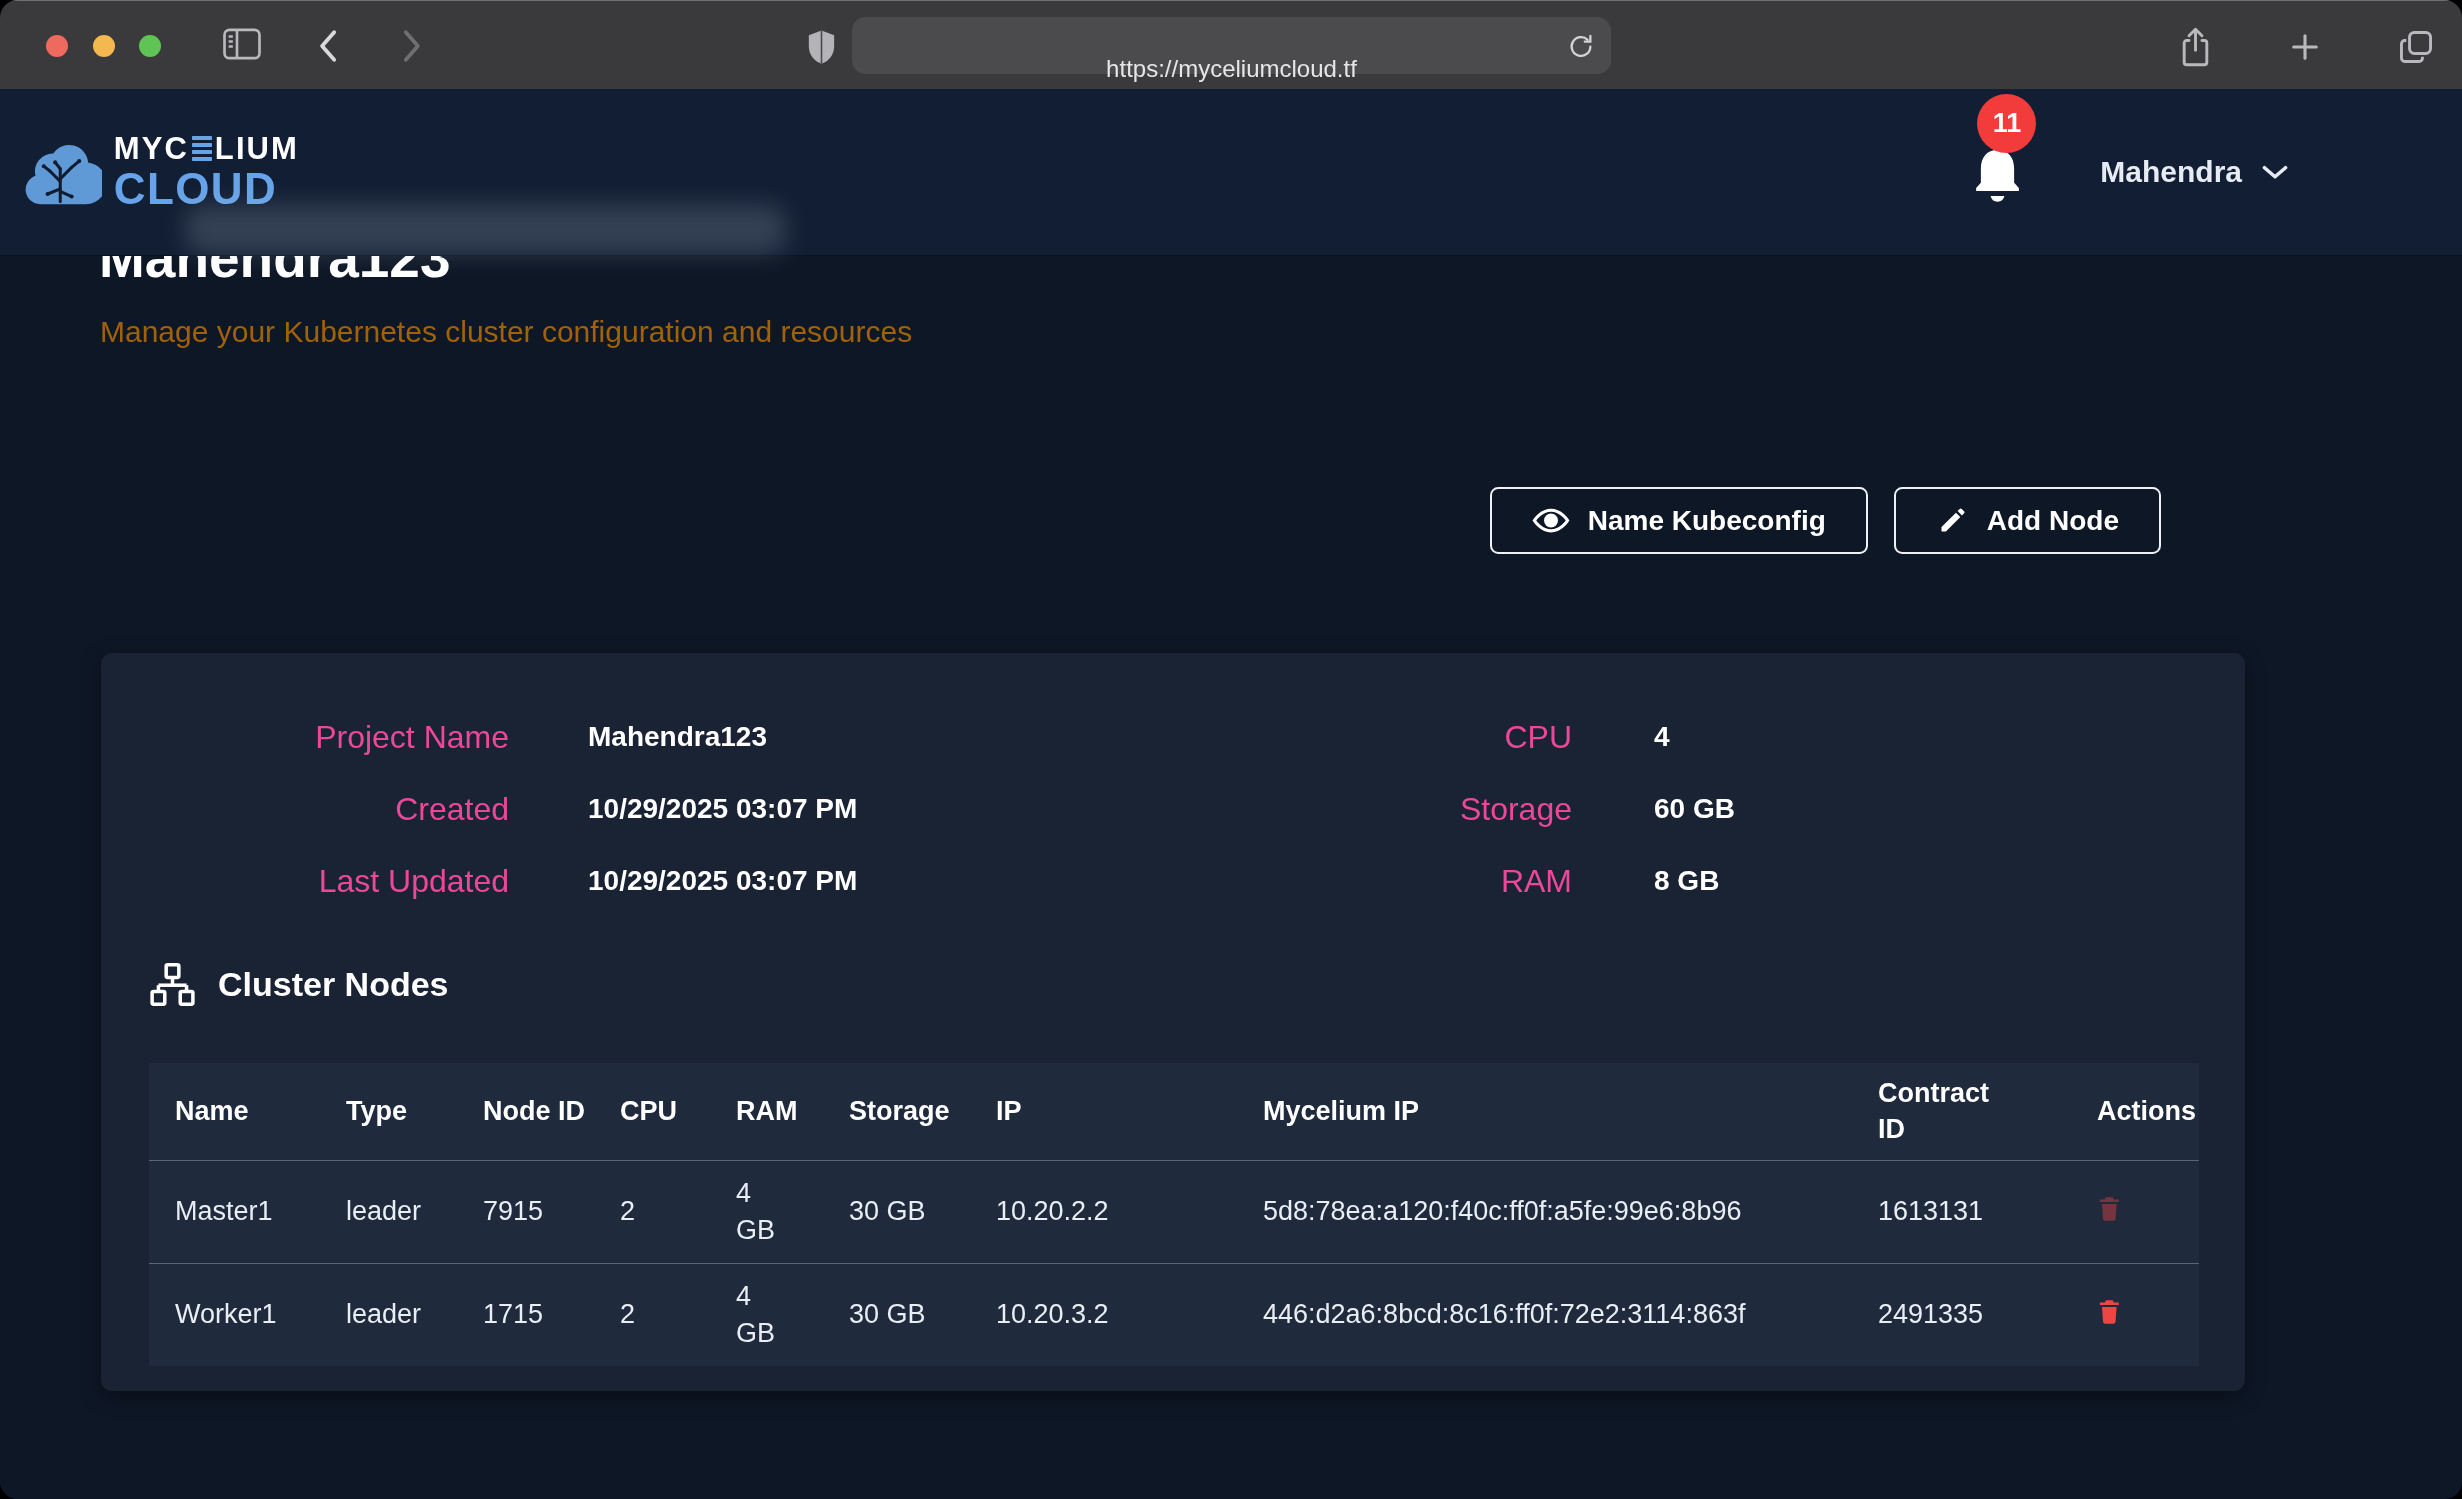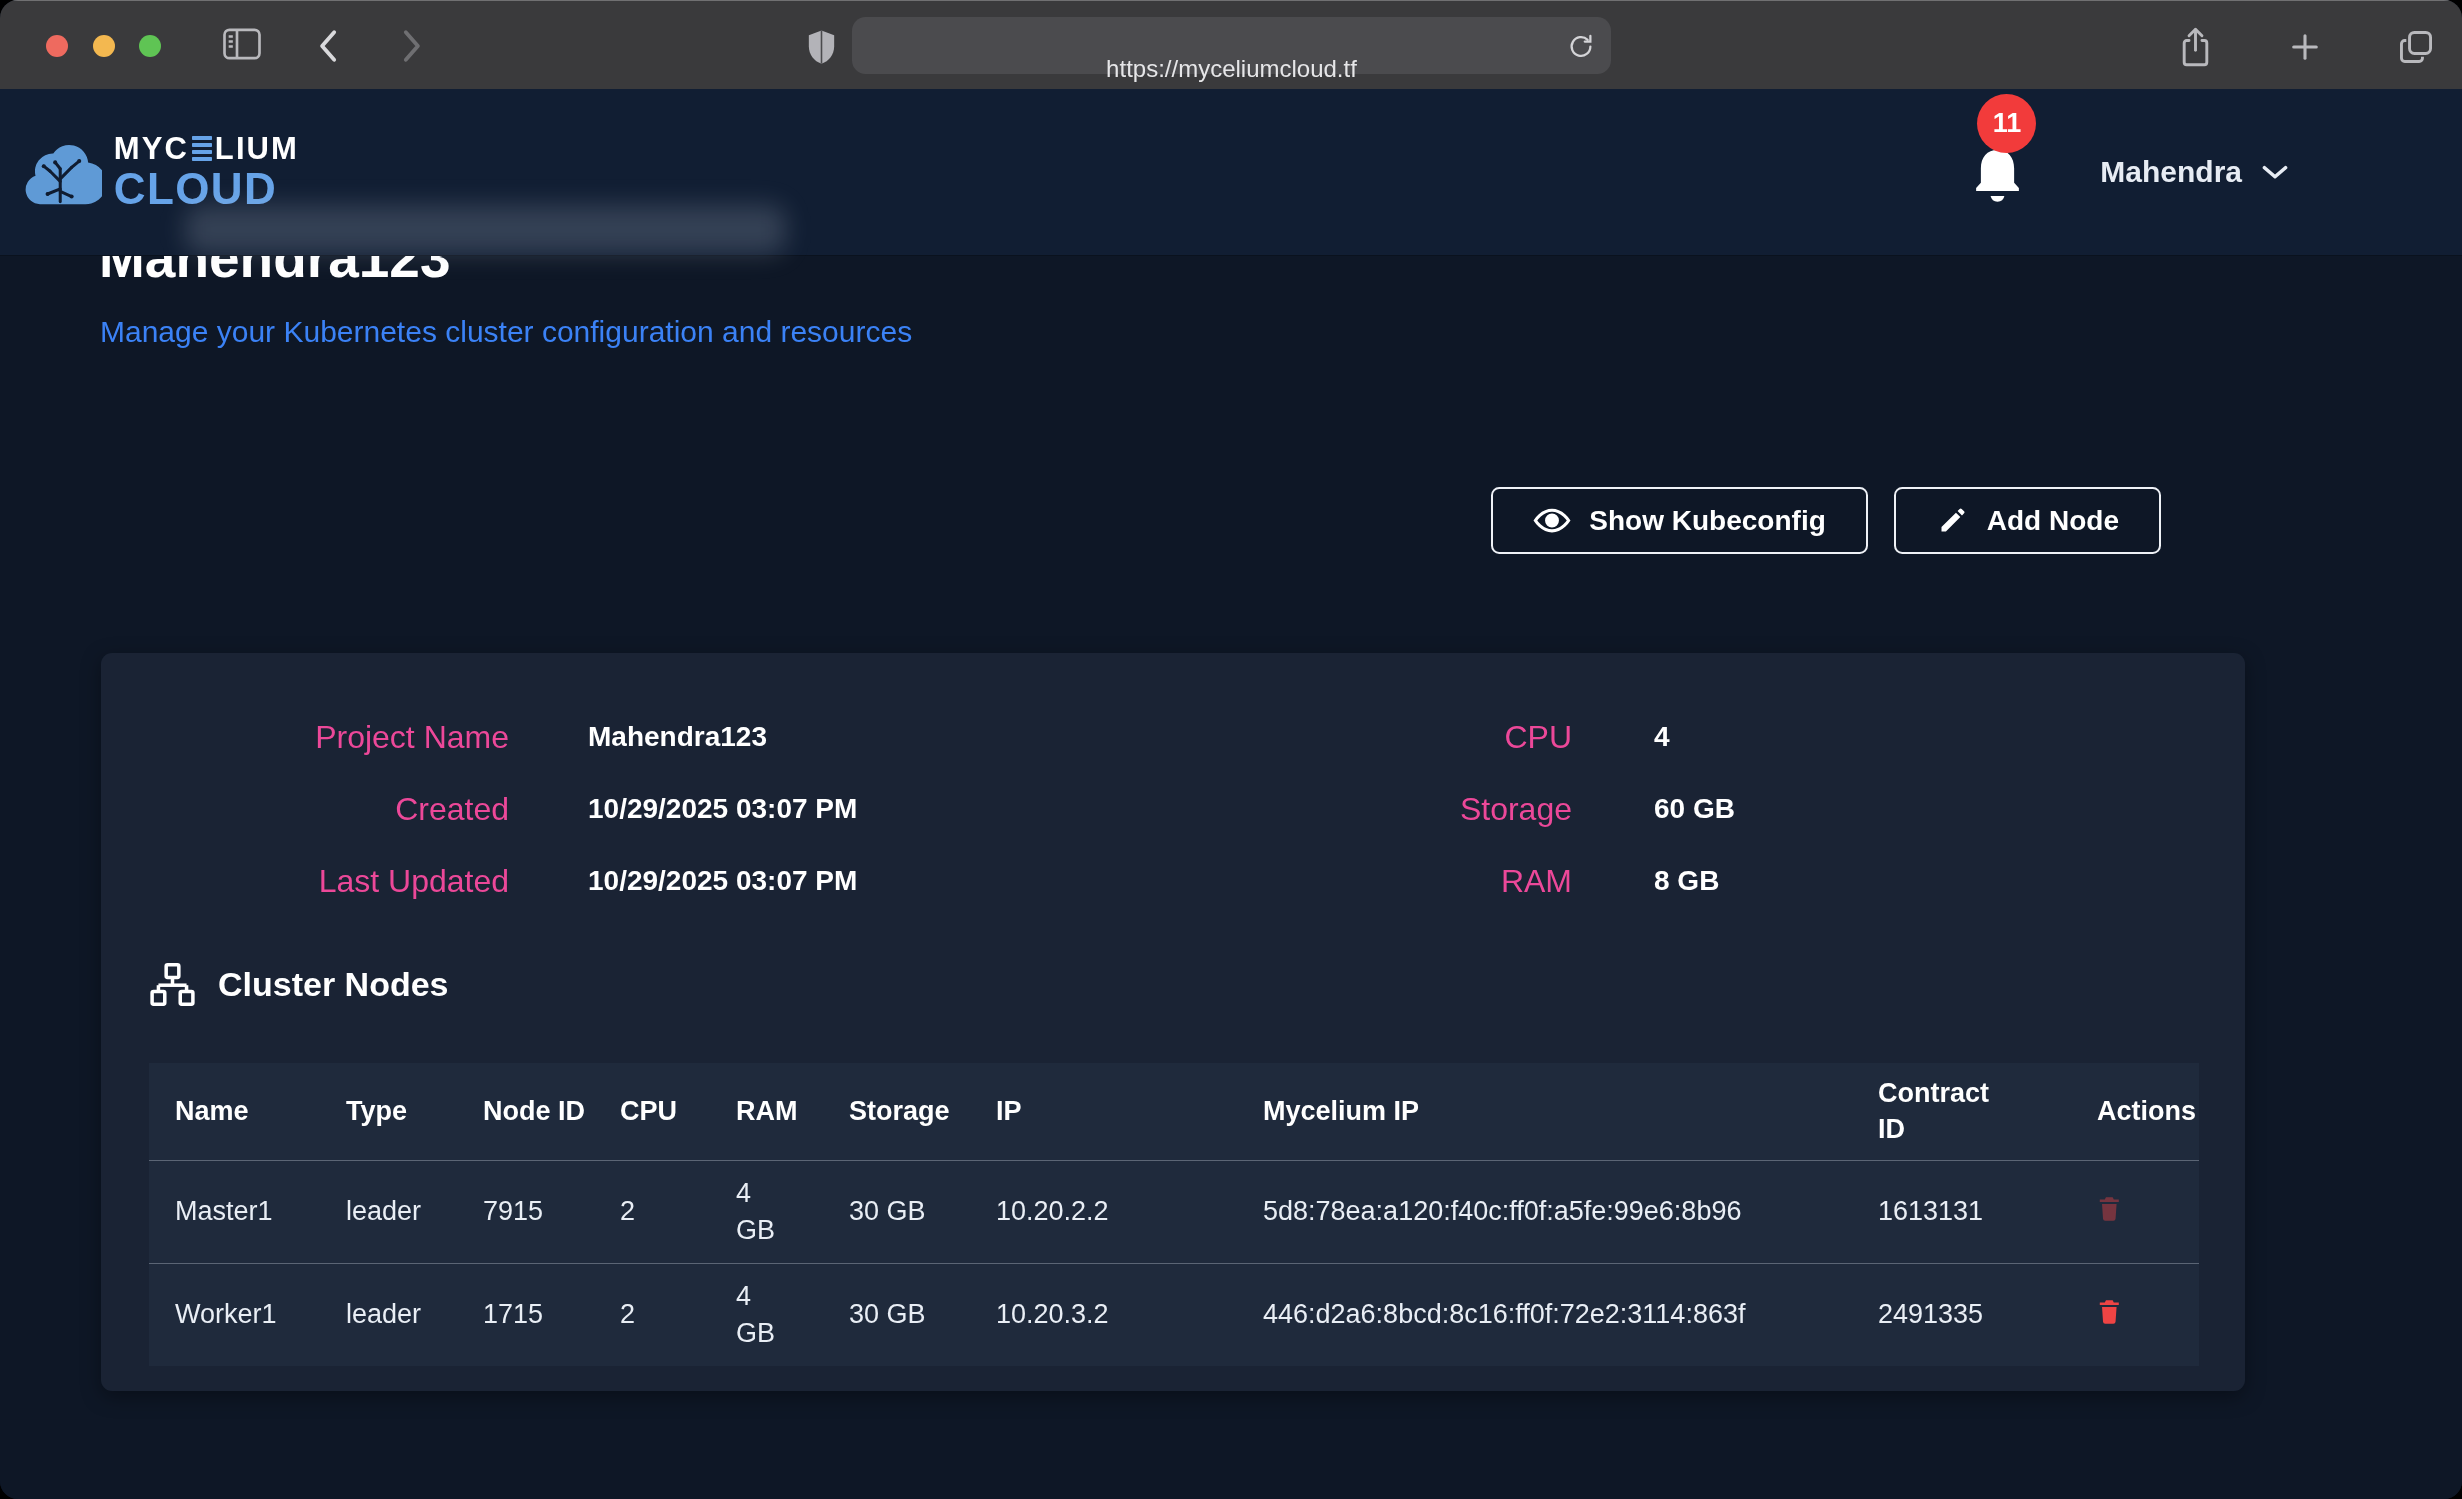--- a/index.html
+++ b/index.html
@@ -42,21 +42,21 @@
   .nav-links { display:flex; gap:36px; margin-left:197px; }
   .nav-link { color:#fff; font-size:30px; font-weight:700; cursor:pointer; }
   .nav-right { margin-left:auto; display:flex; align-items:center; gap:74px; }
   .bell-wrap { position:relative; cursor:pointer; }
   .badge { position:absolute; top:-45px; left:8.2px; min-width:59px; height:59px; border-radius:50%; background:#f23b3b;
            color:#fff; font-size:27px; font-weight:700; display:flex; align-items:center; justify-content:center; }
   .user-menu { display:flex; align-items:center; gap:18px; cursor:pointer; }
   .user-name { color:#e7ecf4; font-size:30px; font-weight:600; }
 
   .page-title { position:absolute; top:137px; left:99px; z-index:1; color:#fff; font-size:55px; font-weight:700; }
-  .page-subtitle { position:absolute; top:226px; left:100px; color:#3b82f6; font-size:30px; }
+  .page-subtitle { position:absolute; top:226px; left:100px; color:#a16207; font-size:30px; }
 
   .actions-row { position:absolute; top:398px; right:301px; display:flex; gap:26px; }
   .btn { height:67px; border-radius:8.2px; border:2.1px solid #eef1f6; background:transparent; color:#fff;
          display:flex; align-items:center; gap:18px; padding:0 40px; font-size:28px; font-weight:700;
          font-family:"Liberation Sans", sans-serif; cursor:pointer; }
   .btn.danger { border-color:#ef4444; color:#f15252; padding:0 45px; }
 
   .card { position:absolute; top:564px; left:101px; width:2144px; height:738px; background:#1a2334;
           border-radius:11px; box-shadow:0 5.5px 20.5px rgba(0,0,0,.35); }
 
@@ -230,21 +230,21 @@
     <p class="page-subtitle">Manage your Kubernetes cluster configuration and resources</p>
 
     <div class="actions-row">
       <button class="btn">
         <span>
           <svg width="38" height="33" viewBox="0 0 24 20" fill="none" stroke="#fff" stroke-width="2">
             <path d="M1.5 10S5.5 3.5 12 3.5 22.5 10 22.5 10 18.5 16.5 12 16.5 1.5 10 1.5 10z"></path>
             <circle cx="12" cy="10" r="3.4" fill="#fff"></circle>
           </svg>
         </span>
-        <span>Show Kubeconfig</span>
+        <span>Name Kubeconfig</span>
       </button>
       <button class="btn">
         <span>
           <svg width="33" height="33" viewBox="0 0 24 24">
             <path d="M4 16.8V20h3.2L17.7 9.5l-3.2-3.2L4 16.8zM20.4 6.8a1.1 1.1 0 0 0 0-1.5l-1.7-1.7a1.1 1.1 0 0 0-1.5 0l-1.5 1.5 3.2 3.2 1.5-1.5z" fill="#fff"></path>
           </svg>
         </span>
         <span>Add Node</span>
       </button>
     </div>

